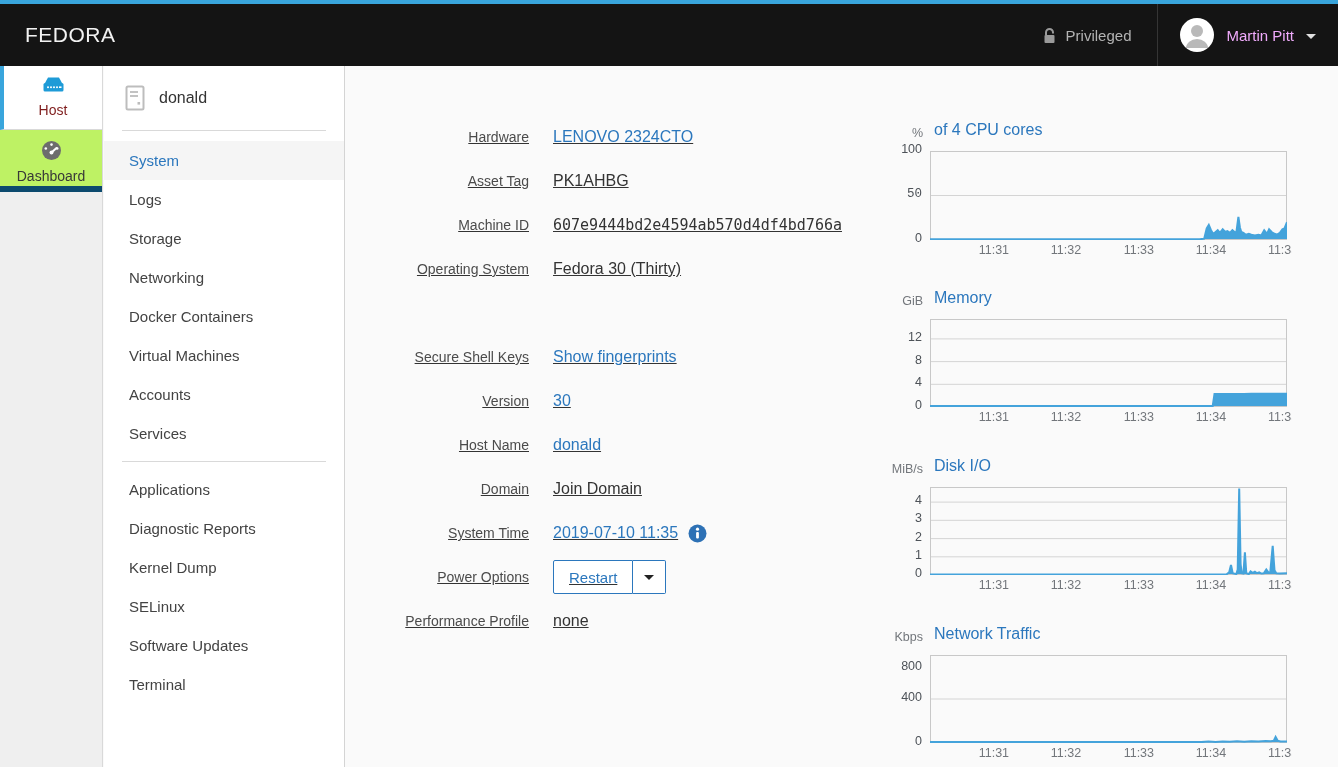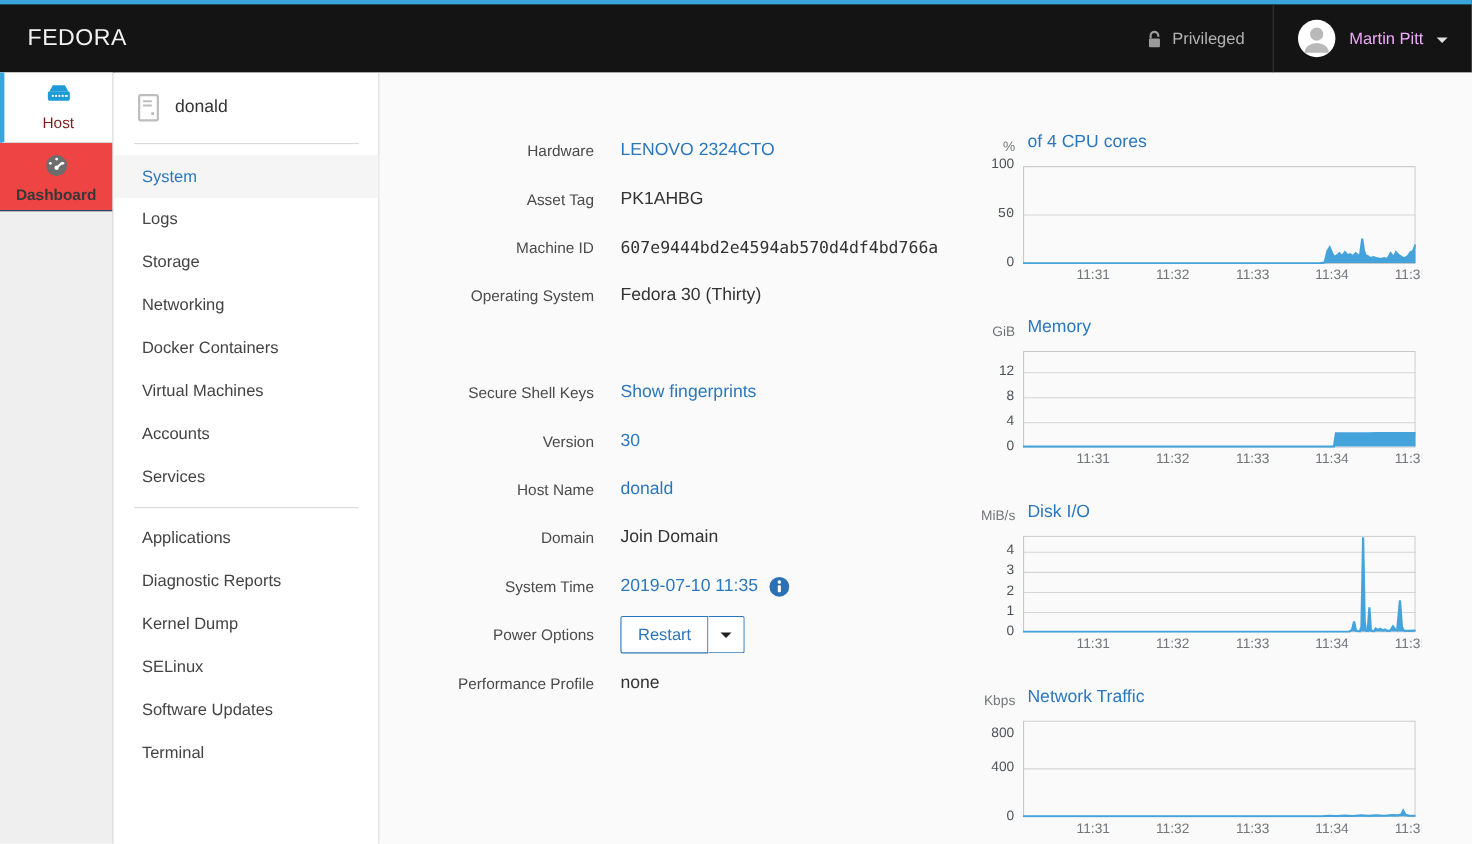--- a/index.html
+++ b/index.html
@@ -22,42 +22,42 @@
   .caret-light { width:0; height:0; border-left:5px solid transparent;
     border-right:5px solid transparent; border-top:5px solid #e0e0e0; margin-top:2px; }
 
   
   .rail { position:absolute; top:66px; left:0; bottom:0; width:103px;
     background:#efefef; border-right:1px solid #d9d9d9; }
   .rail-item { width:100%; text-align:center; cursor:pointer; }
   .rail-host { height:64px; background:#fff; border-left:4px solid #39a5dc;
     border-bottom:1px solid #d9d9d9; padding-top:9px; }
   .rail-host .rail-label { color:#7f1d1d; }
-  .rail-dash { height:62px; background:#ef4444; border-bottom:1px solid #0c4a6e; padding-top:9px;font-weight:bold; }
+  .rail-dash { height:62px; background:#bef264; border-bottom:6px solid #0c4a6e; padding-top:9px; }
   .rail-dash .rail-label { color:#383838; }
   .rail-label { display:block; font-size:14px; margin-top:2px; }
 
   
   .sidebar { position:absolute; top:66px; left:104px; bottom:0; width:241px;
     background:#fff; border-right:1px solid #d4d4d4; }
   .host-head { height:65px; display:flex; align-items:center; padding-left:21px;
     border-bottom:1px solid #d9d9d9; margin:0 18px; padding-left:3px; }
   .host-head .host-name { font-size:16px; color:#333; margin-left:14px; }
   .menu { list-style:none; margin-top:10px; }
   .menu li { height:39px; line-height:39px; padding-left:25px; font-size:15px;
     color:#434343; cursor:pointer; }
   .menu li.active { background:#f5f5f5; color:#2b77bd; }
   .menu-divider { border:none; border-top:1px solid #d9d9d9; margin:8px 18px; }
 
   
   .content { position:absolute; top:66px; left:345px; right:0; bottom:0;
     background:#fafafa; overflow:hidden; }
 
   
-  .sysform { position:absolute; top:49px; left:16px; width:560px; }
+  .sysform { position:absolute; top:49px; left:5px; width:560px;text-decoration:underline; }
   .frow { display:flex; height:44px; align-items:center; }
   .frow.spacer { height:44px; }
   .flabel { width:179px; text-align:right; font-size:14px; color:#4b4b4b; }
   .fvalue { margin-left:24px; font-size:16px; color:#333; display:flex; align-items:center; gap:10px; }
   .fvalue a { color:#2b77bd; font-size:16px; }
   .mono { font-family:"DejaVu Sans Mono", monospace; font-size:15px; }
 
   .btn-split { display:inline-flex; height:34px; }
   .btn-main { background:#fff; border:1px solid #2b77bd; color:#2b77bd; font-size:15px;
     padding:0 15px; border-radius:2px 0 0 2px; cursor:pointer;

